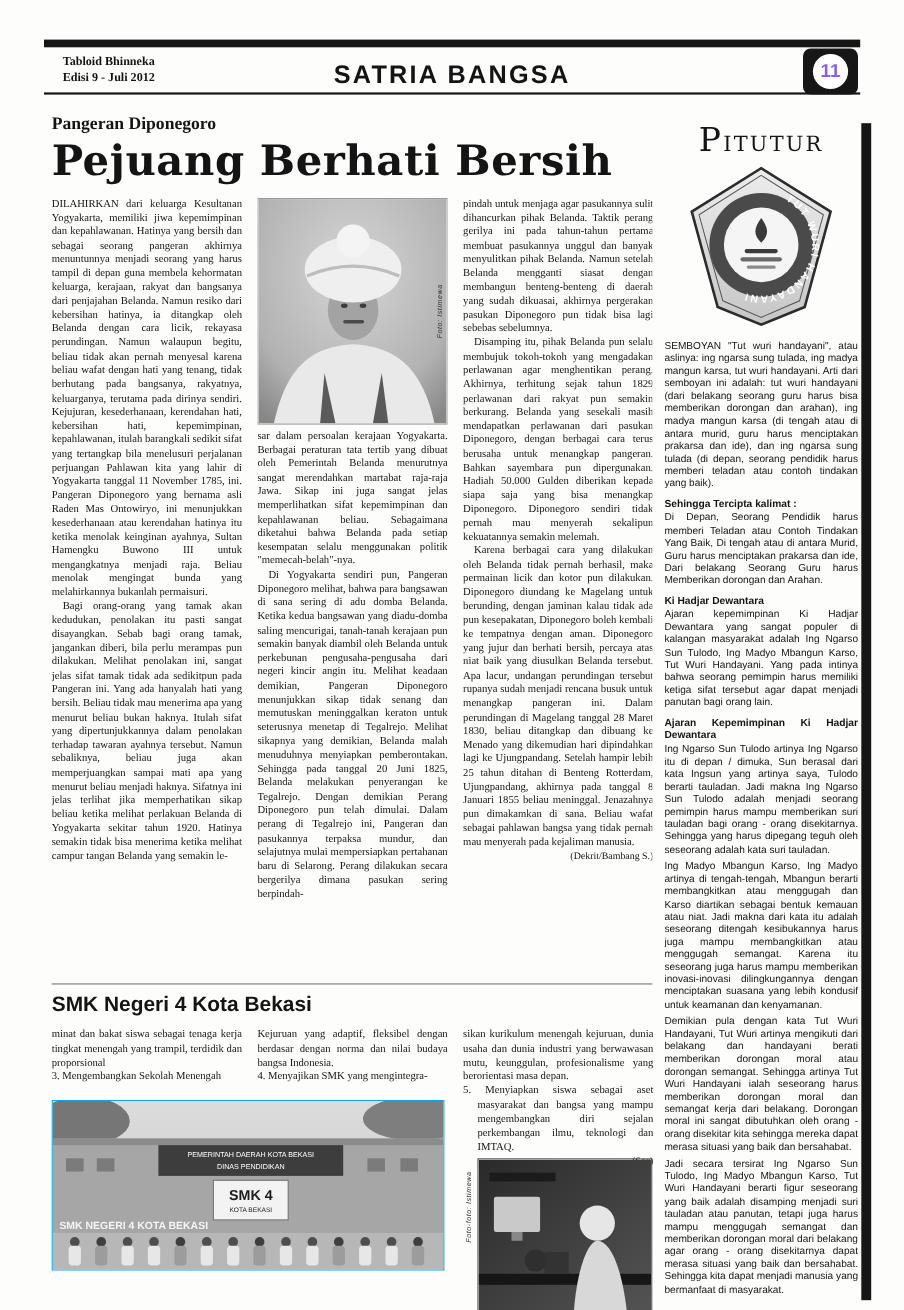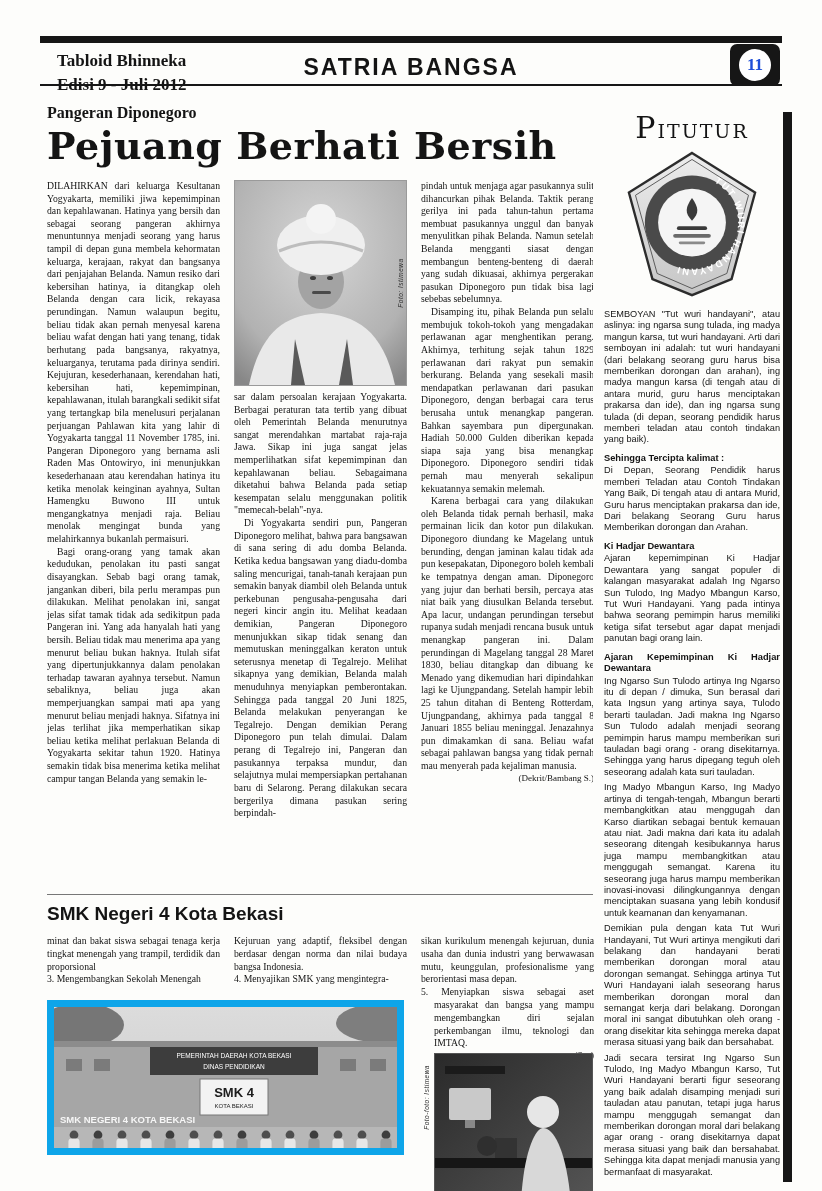--- a/index.html
+++ b/index.html
@@ -2,27 +2,27 @@
 <html><head>
 <meta charset="utf-8">
 <style>
   html,body { margin:0; padding:0; background:#e9e9e9; }
   #page { position:relative; width:822px; height:1191px; background:#fdfdfb; margin:0 auto;
           font-family:"Liberation Serif", serif; color:#141414; overflow:hidden; }
 
   
   .topbar   { position:absolute; left:40px; top:36px; width:742px; height:7px; background:#161616; }
   .headrule { position:absolute; left:40px; top:84px; width:742px; height:2px; background:#161616; }
-  .masthead { position:absolute; left:57px; top:49px; font-weight:bold; font-size:17px; line-height:1.4; }
+  .masthead { position:absolute; left:57px; top:49px; font-weight:bold; font-size:11px; line-height:1.4; }
   .paper-title { position:absolute; left:40px; top:54px; width:742px; text-align:center;
                  font-family:"Liberation Sans", sans-serif; font-size:23px; font-weight:600; letter-spacing:2px; }
   .pageno-badge  { position:absolute; left:730px; top:44px; width:50px; height:42px; background:#161616;
                    border-radius:7px; display:flex; align-items:center; justify-content:center; }
   .pageno-circle { width:32px; height:32px; border-radius:50%; background:#fff; display:flex; align-items:center;
-                   justify-content:center; font-family:Liberation Serif, serif; font-size:17px; font-weight:bold; color:#1d4ed8; }
+                   justify-content:center; font-family:Liberation Sans, sans-serif; font-size:17px; font-weight:bold; color:#8b5cf6; }
 
   
   .article  { position:absolute; left:47px; top:104px; width:546px; }
   .kicker   { margin:0; font-size:16px; font-weight:bold; }
   .headline { margin:1px 0 12px; font-family:"DejaVu Serif", serif; font-weight:bold; font-size:38px; letter-spacing:.5px; }
   .cols     { display:flex; gap:14px; height:658px; overflow:hidden; }
   .col      { flex:0 0 173px; width:173px; font-size:9.7px; line-height:1.3; text-align:justify; overflow:hidden; }
   .col p    { margin:0; text-indent:10px; }
   .col p.cont { text-indent:0; }
   .lead     { font-weight:normal; }
@@ -47,21 +47,21 @@
   .sidebar-rule { position:absolute; left:783px; top:112px; width:9px; height:1070px; background:#161616; }
 
   
   .bottom   { position:absolute; left:47px; top:894px; width:546px; height:336px; border-top:1px solid #777; }
   .bottom-heading { font-family:"Liberation Sans", sans-serif; font-weight:bold; font-size:19px; margin:8px 0 10px; }
   .bottom-cols { display:flex; gap:14px; font-size:9.7px; line-height:1.32; text-align:justify; }
   .bcol     { flex:0 0 173px; width:173px; }
   .bcol p   { margin:0; }
   .bcol p.num { padding-left:13px; text-indent:-13px; }
   .b-byline { text-align:right; font-weight:bold; font-size:9px; }
-  .photo1   { position:absolute; left:0; top:105px; width:357px; height:155px; border:7px solid #0ea5e9; box-sizing:border-box; overflow:hidden; }
+  .photo1   { position:absolute; left:0; top:105px; width:357px; height:155px; border:1px solid #0ea5e9; box-sizing:border-box; overflow:hidden; }
   .photo2   { position:absolute; left:387px; top:158px; width:159px; height:152px; border:1px solid #555; box-sizing:border-box; overflow:hidden; }
   .caption  { position:absolute; top:314px; font-size:8.5px; font-style:italic; color:#222; }
   .caption.c1 { left:0; }
   .caption.c2 { left:387px; }
   .vcredit.p2 { left:376px; top:170px; position:absolute; }
 </style>
 </head>
 <body>
 
 <div id="page">

